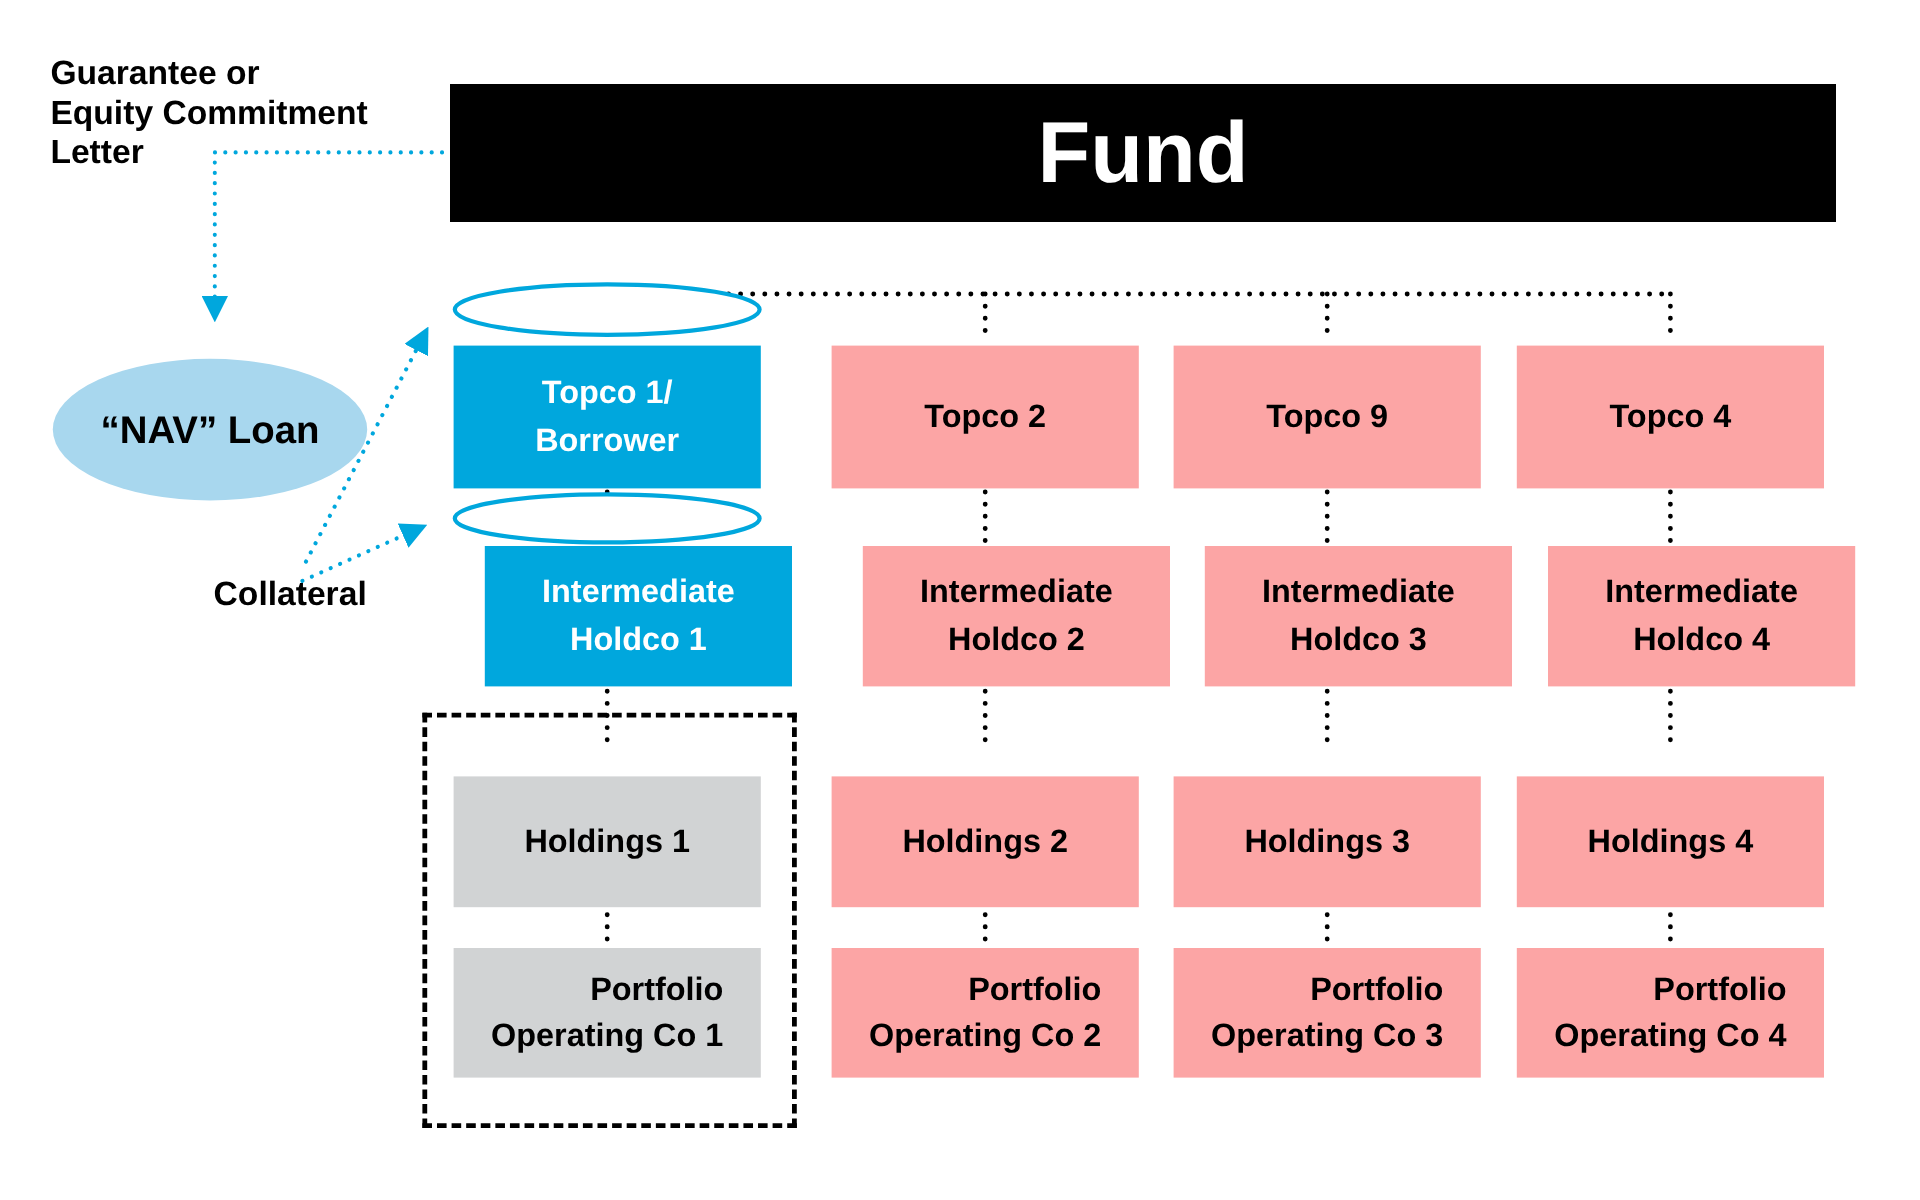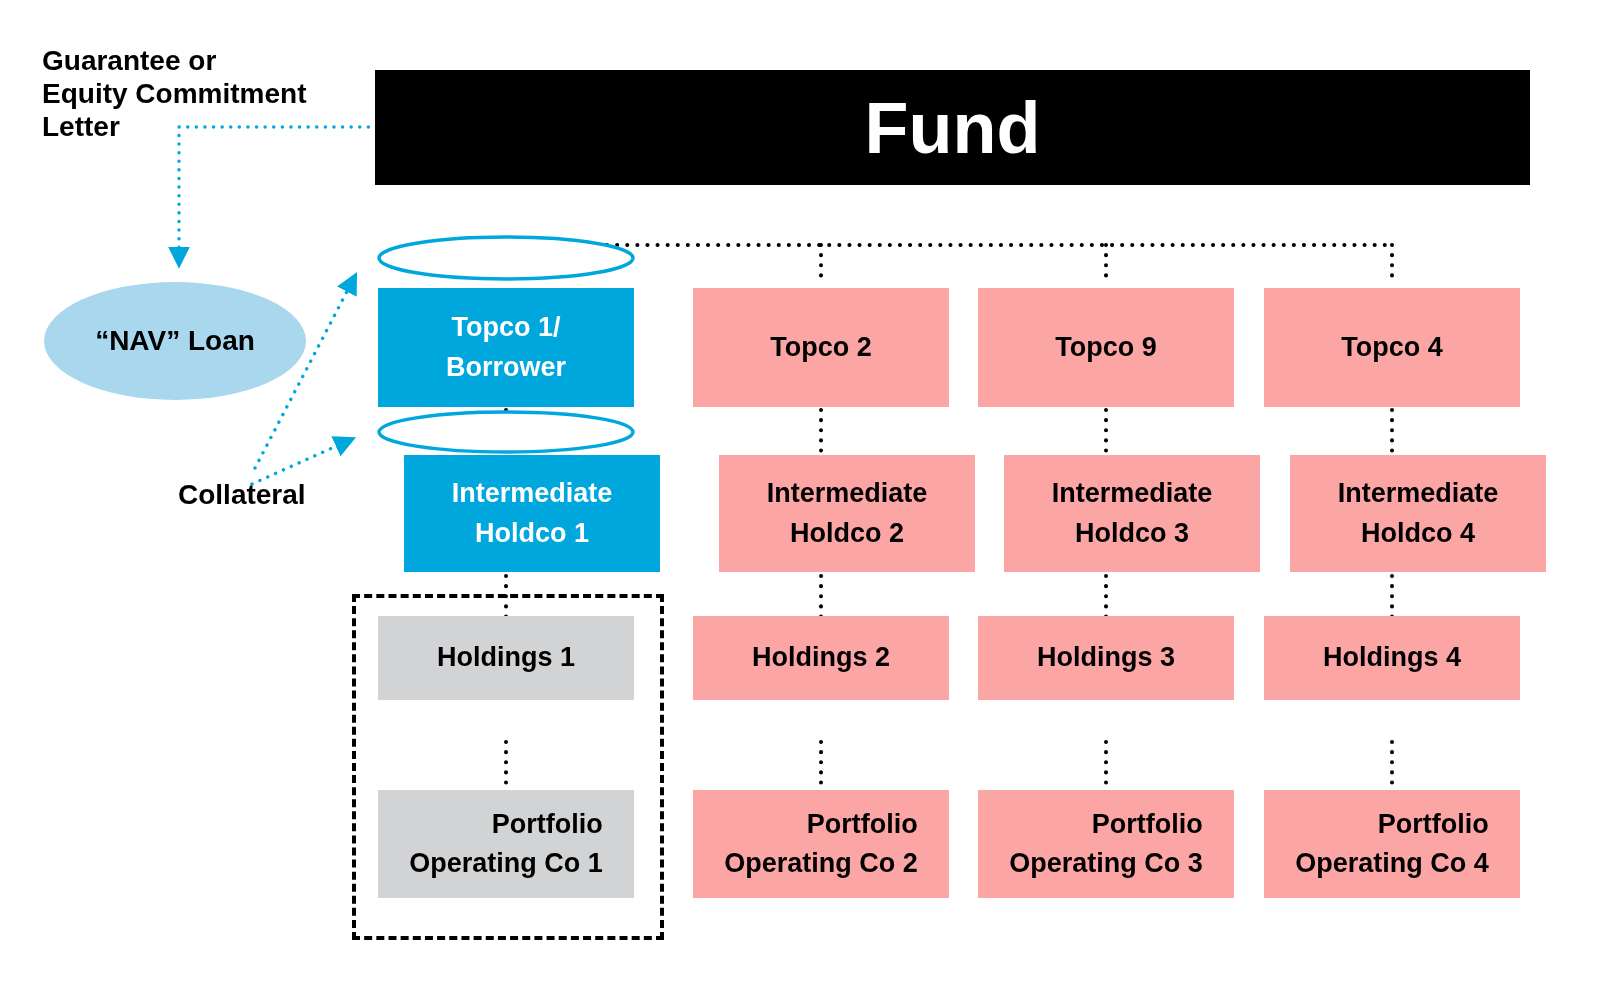--- a/index.html
+++ b/index.html
@@ -42,49 +42,49 @@
     font-weight: bold;
     font-size: 28px;
     line-height: 1.18;
     white-space: pre-line;
   }
   .guarantee-label { left: 42px; top: 44px; width: 330px; }
   .collateral-label { left: 178px; top: 478px; }
   .nav-ellipse {
     position: absolute;
     left: 44px;
-    top: 282px;
+    top: 299px;
     width: 262px;
     height: 118px;
     background: #a8d7ee;
     border-radius: 50%;
     display: flex;
     align-items: center;
     justify-content: center;
     font-weight: bold;
-    font-size: 28px;
+    font-size: 32px;
     color: #000000;
   }
   .box {
     position: absolute;
     width: 256px;
     display: flex;
     align-items: center;
     justify-content: center;
     text-align: center;
     font-weight: bold;
     font-size: 27px;
     line-height: 1.45;
     white-space: pre-line;
     padding: 0 4px;
     box-sizing: border-box;
   }
   .row-topco     { top: 288px; height: 119px; }
   .row-holdco    { top: 455px; height: 117px; margin-left: 26px; }
-  .row-holdings  { top: 616px; height: 84px; }
+  .row-holdings  { top: 647px; height: 109px; }
   .row-portfolio { top: 790px; height: 108px; text-align: right; }
   .col-1 { left: 378px; }
   .col-2 { left: 693px; }
   .col-3 { left: 978px; }
   .col-4 { left: 1264px; }
   .cyan      { background: #00a7dd; color: #ffffff; }
   .gray      { background: #fca5a5; color: #000000; }
   .lightgray { background: #d1d3d4; color: #000000; }
   .dashed-group {
     position: absolute;

